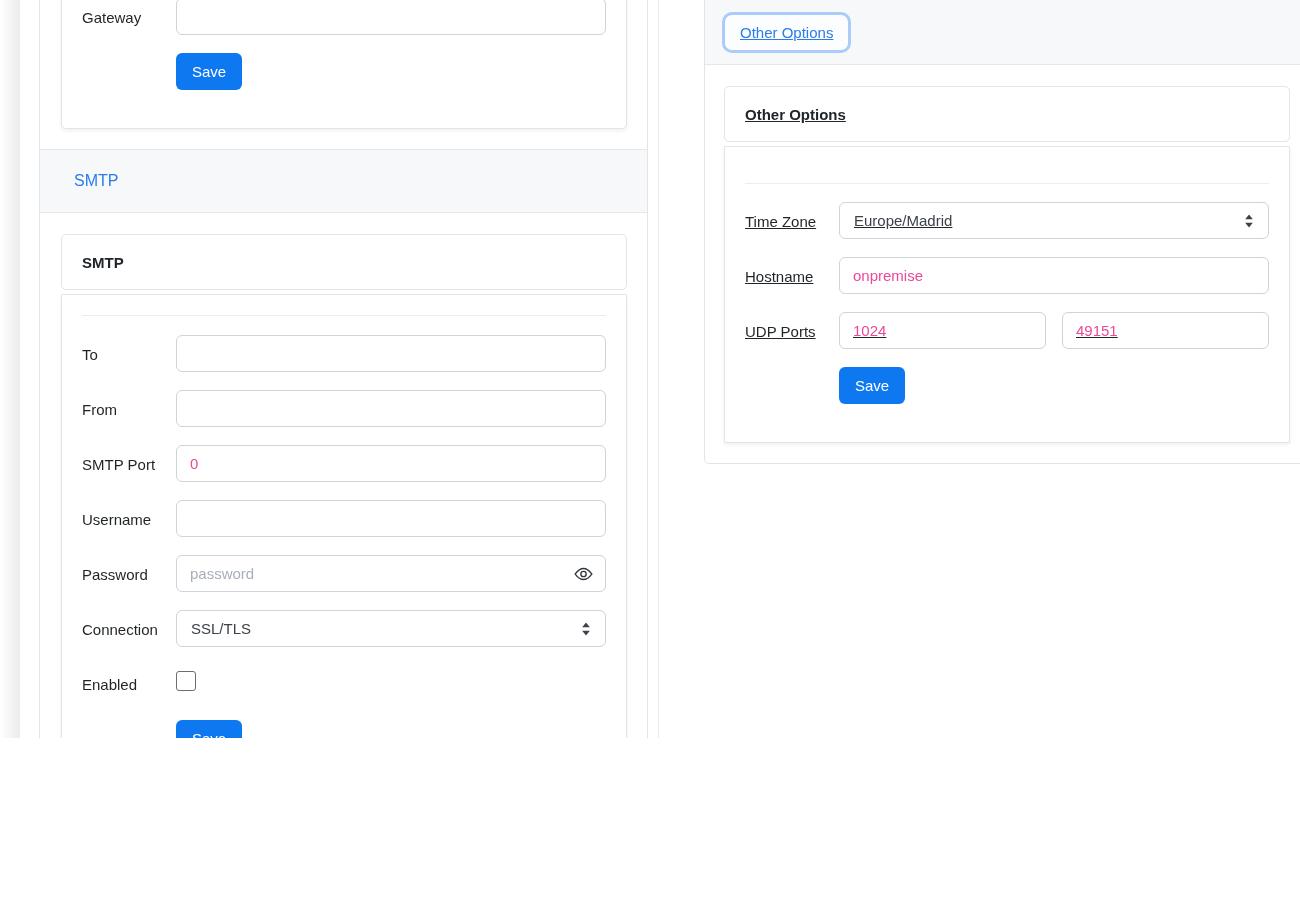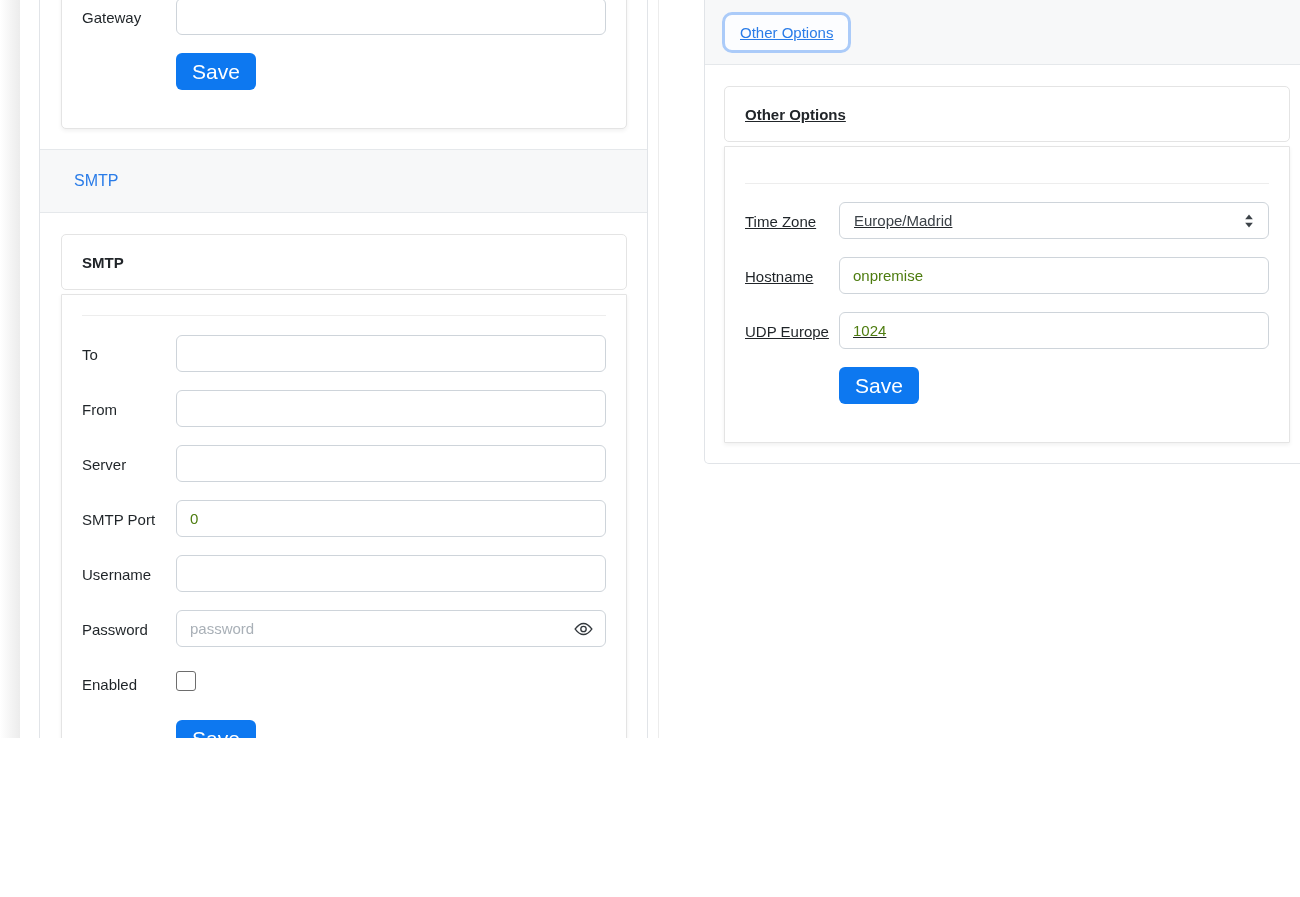--- a/index.html
+++ b/index.html
@@ -40,31 +40,31 @@
 
   hr.div { border:none; border-top:1px solid #ededed; margin:0 0 19px 0; }
   hr.div-r { border:none; border-top:1px solid #ededed; margin:16px 0 18px 0; }
 
   
   .frow { display:flex; margin-bottom:18px; min-height:37px; }
   .flabel { width:94px; flex:none; padding-top:7px; font-size:15px; line-height:1.7; color:#1f2428; }
   .fctl { flex:1; position:relative; min-width:0; }
   .fctl.dual { display:flex; gap:16px; }
   input.txt { width:100%; height:37px; border:1px solid #ced4da; border-radius:6px; padding:0 13px;
-    font-size:15px; color:#4d7c0f; background:#fff; outline:none; font-family:"Liberation Sans",sans-serif; }
+    font-size:15px; color:#ec4899; background:#fff; outline:none; font-family:"Liberation Sans",sans-serif; }
   input.txt::placeholder { color:#a9b0b7; }
   .sel { height:37px; border:1px solid #ced4da; border-radius:6px; background:#fff; cursor:pointer;
     display:flex; align-items:center; justify-content:space-between; padding:0 14px; font-size:15px; color:#3c4248; }
   .eye { position:absolute; right:13px; top:50%; transform:translateY(-50%); cursor:pointer; line-height:0; }
   input.cb { appearance:none; -webkit-appearance:none; width:20px; height:20px; border:1.5px solid #6d6d6d;
     border-radius:3px; background:#fff; margin-top:6px; cursor:pointer; }
 
   .btn-row { margin-left:94px; margin-bottom:18px; }
   .btn { display:inline-block; height:37px; padding:0 16px; background:#0d78f0; color:#fff; border:none;
-    border-radius:6px; font-size:21px; cursor:pointer; font-family:"Liberation Sans",sans-serif; }
+    border-radius:6px; font-size:15px; cursor:pointer; font-family:"Liberation Sans",sans-serif; }
 
   
   .tabstrip { height:65px; background:#f7f8f9; border-bottom:1px solid #e5e8eb; padding:12px 0 0 17px; }
   .tab-btn { display:inline-block; padding:9px 15px; border:3px solid #abcbf9; border-radius:10px;
     background:#fcfdff; color:#2a7ce8; font-size:15px; text-decoration:underline; cursor:pointer; }
   .panel-body { padding:21px 20px 20px 19px; }
 </style>
 </head>
 <body>
 
@@ -106,26 +106,20 @@
             </div>
           </div>
 
           <div class="frow">
             <label class="flabel">From</label>
             <div class="fctl">
               <input class="txt" type="text" value="" style="">
             </div>
           </div>
 
-          <div class="frow">
-            <label class="flabel">Server</label>
-            <div class="fctl">
-              <input class="txt" type="text" value="" style="">
-            </div>
-          </div>
 
           <div class="frow">
             <label class="flabel">SMTP Port</label>
             <div class="fctl">
               <input class="txt" type="text" value="0" style="">
             </div>
           </div>
 
           <div class="frow">
             <label class="flabel">Username</label>
@@ -140,20 +134,34 @@
               <input class="txt" type="text" placeholder="password" style="">
               <span class="eye">
                 <svg width="19" height="14" viewBox="0 0 24 17">
                   <path d="M12 1.5C6.5 1.5 2.6 7 1.5 8.5 2.6 10 6.5 15.5 12 15.5S21.4 10 22.5 8.5C21.4 7 17.5 1.5 12 1.5z" fill="none" stroke="#33383d" stroke-width="1.7"></path>
                   <circle cx="12" cy="8.5" r="3.4" fill="none" stroke="#33383d" stroke-width="1.7"></circle>
                 </svg>
               </span>
             </div>
           </div>
 
+          <div class="frow">
+            <label class="flabel">Connection</label>
+            <div class="fctl">
+              <div class="sel">
+                <span>SSL/TLS</span>
+                <span style="line-height:0;">
+                  <svg width="10" height="14" viewBox="0 0 10 14">
+                    <path d="M5 0.5 L8.8 5.3 H1.2 Z" fill="#3c4248"></path>
+                    <path d="M5 13.5 L8.8 8.7 H1.2 Z" fill="#3c4248"></path>
+                  </svg>
+                </span>
+              </div>
+            </div>
+          </div>
 
           <div class="frow">
             <label class="flabel">Enabled</label>
             <div class="fctl">
               <input class="cb" type="checkbox" style="">
             </div>
           </div>
 
           <div class="btn-row">
             <button class="btn">Save</button>
@@ -193,23 +201,24 @@
           </div>
 
           <div class="frow">
             <label class="flabel">Hostname</label>
             <div class="fctl">
               <input class="txt" type="text" value="onpremise" style="">
             </div>
           </div>
 
           <div class="frow">
-            <label class="flabel">UDP Europe</label>
+            <label class="flabel">UDP Ports</label>
             <div class="fctl dual">
               <input class="txt" type="text" value="1024" style="">
+              <input class="txt" type="text" value="49151" style="">
             </div>
           </div>
 
           <div class="btn-row">
             <button class="btn">Save</button>
           </div>
         </div>
       </div>
 
     </div>

